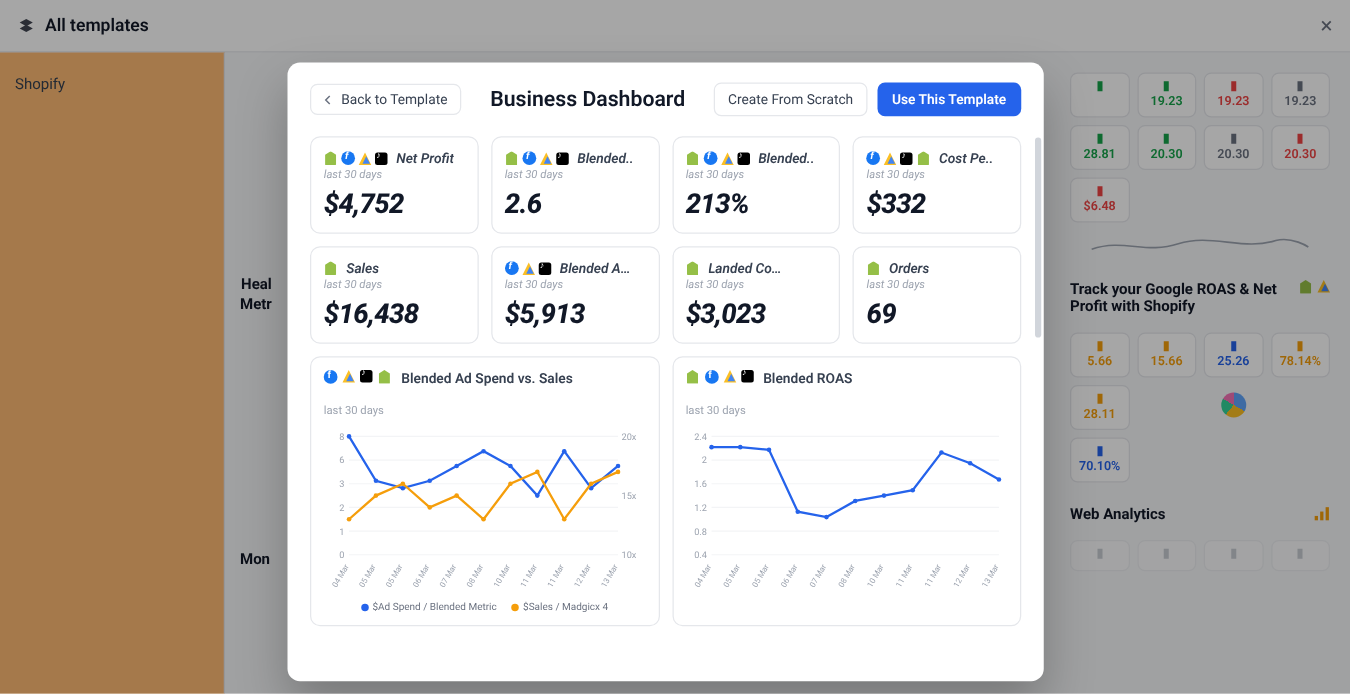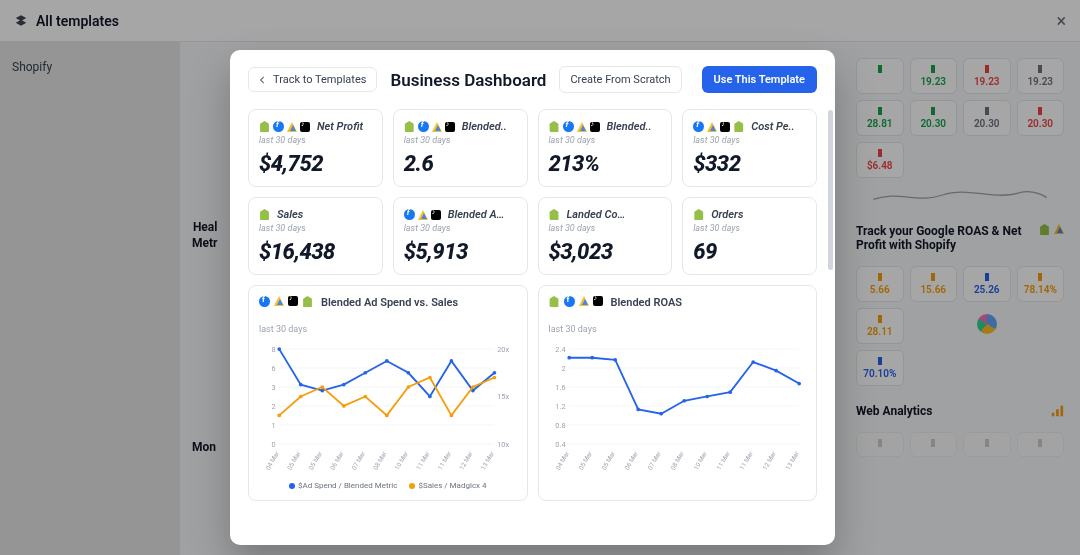--- a/index.html
+++ b/index.html
@@ -2,21 +2,21 @@
 <html><head>
 <meta charset="utf-8">
 <style>
   * { box-sizing: border-box; margin: 0; padding: 0; font-family: -apple-system, BlinkMacSystemFont, "Segoe UI", Roboto, sans-serif; }
   body { width: 1080px; height: 555px; background: #fff; overflow: hidden; position: relative; }
   .backdrop { position: absolute; inset: 0; background: rgba(0,0,0,0.35); z-index: 5; }
   .bg-page { position: absolute; inset: 0; background: #f6f7f9; }
   .bg-header { height: 42px; background: #fff; border-bottom: 1px solid #e5e7eb; display:flex; align-items:center; padding:0 14px; justify-content: space-between;}
   .bg-header-left { display:flex; align-items:center; gap:8px; font-size:14px; font-weight:600; color:#111827;}
   .bg-header-close { font-size:18px; color:#6b7280; cursor:pointer;}
-  .bg-sidebar { position:absolute; top:42px; left:0; width:180px; bottom:0; background:#e5e5e5; border-right:1px solid #e5e7eb; padding:12px; }
+  .bg-sidebar { position:absolute; top:42px; left:0; width:180px; bottom:0; background:#fdba74; border-right:1px solid #e5e7eb; padding:12px; }
   .bg-sidebar-item { font-size:12px; color:#374151; padding:6px 0; }
   .bg-right { position:absolute; top:42px; right:0; width:240px; bottom:0; padding:16px; }
   .bg-mini-grid { display:grid; grid-template-columns: repeat(4, 1fr); gap:6px; margin-bottom:20px;}
   .bg-mini-cell { background:#fff; border:1px solid #e5e7eb; border-radius:6px; padding:6px 4px; text-align:center; font-size:10px; font-weight:600; }
   .bg-mini-cell .bar { height:8px; width:4px; background:#22c55e; margin:0 auto 3px; display:block;}
   .bg-mini-cell.red { color:#ef4444; }
   .bg-mini-cell.green { color:#16a34a; }
   .bg-mini-cell.gray { color:#6b7280; }
   .bg-mini-cell.orange { color:#f59e0b; }
   .bg-mini-cell.blue { color:#2563eb; }
@@ -27,21 +27,21 @@
   .bg-mini-grid2 { display:grid; grid-template-columns: repeat(4,1fr); gap:6px; margin-bottom:18px;}
   .bg-spark { width:100%; height:26px; margin-top:4px; }
   .bg-wa-icon { width:14px; height:14px; }
   .bg-pie { width:20px; height:20px; border-radius:50%; background: conic-gradient(#60a5fa 0 120deg, #fbbf24 120deg 220deg, #34d399 220deg 300deg, #f472b6 300deg 360deg); margin:0 auto;}
 
   
   .modal { position:absolute; z-index:10; top:50px; left:230px; width:605px; height:495px; background:#fff; border-radius:10px; box-shadow:0 20px 40px rgba(0,0,0,0.25); padding:16px 18px; overflow:hidden;}
   .modal-head { display:flex; align-items:center; justify-content:space-between; margin-bottom:16px;}
   .back-btn { border:1px solid #e5e7eb; background:#fff; border-radius:6px; padding:5px 10px; font-size:11px; color:#374151; display:flex; align-items:center; gap:6px; cursor:pointer;}
   .modal-title { font-size:17px; font-weight:600; color:#111827;}
-  .modal-actions { display:flex; gap:20px;border-radius:11px;}
+  .modal-actions { display:flex; gap:8px;border-radius:11px;}
   .btn-secondary { border:1px solid #e5e7eb; background:#fff; border-radius:6px; padding:6px 10px; font-size:11px; color:#374151; cursor:pointer;}
   .btn-primary { border:none; background:#2563eb; color:#fff; border-radius:6px; padding:6px 12px; font-size:11px; font-weight:600; cursor:pointer;}
   .kpi-grid { display:grid; grid-template-columns: repeat(4,1fr); gap:10px; margin-bottom:10px;font-style:italic;}
   .kpi-card { border:1px solid #e5e7eb; border-radius:8px; padding:10px;}
   .kpi-icons { display:flex; gap:3px; align-items:center; margin-bottom:2px; font-size:11px; color:#374151; font-weight:600;}
   .kpi-icons .lbl { margin-left:4px; white-space:nowrap; overflow:hidden; text-overflow:ellipsis; max-width:60px;}
   .kpi-sub { font-size:9px; color:#9ca3af; margin-bottom:6px;}
   .kpi-val { font-size:22px; font-weight:800; color:#111827; letter-spacing:-0.5px;}
   .chart-grid { display:grid; grid-template-columns: 1fr 1fr; gap:10px;}
   .chart-card { border:1px solid #e5e7eb; border-radius:8px; padding:10px;}
@@ -140,21 +140,21 @@
 
 <div class="backdrop"></div>
 
 <div class="modal">
   <div class="scrollbar"></div>
   <div class="modal-head">
     <button class="back-btn">
       <svg width="8" height="8" viewBox="0 0 10 10">
           <path d="M6 1L2 5l4 4" stroke="#6b7280" fill="none" stroke-width="1.5"></path>
         </svg>
-      <span>Track to Templates</span>
+      <span>Back to Template</span>
     </button>
     <div class="modal-title">Business Dashboard</div>
     <div class="modal-actions">
       <button class="btn-secondary">Create From Scratch</button>
       <button class="btn-primary">Use This Template</button>
     </div>
   </div>
 
   <div class="kpi-grid" id="kpiGrid">
       <div class="kpi-card">

